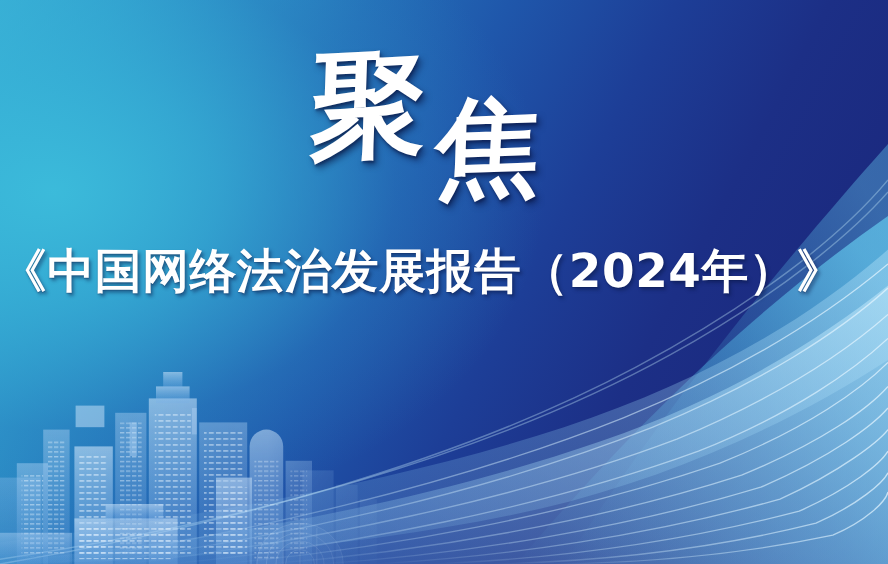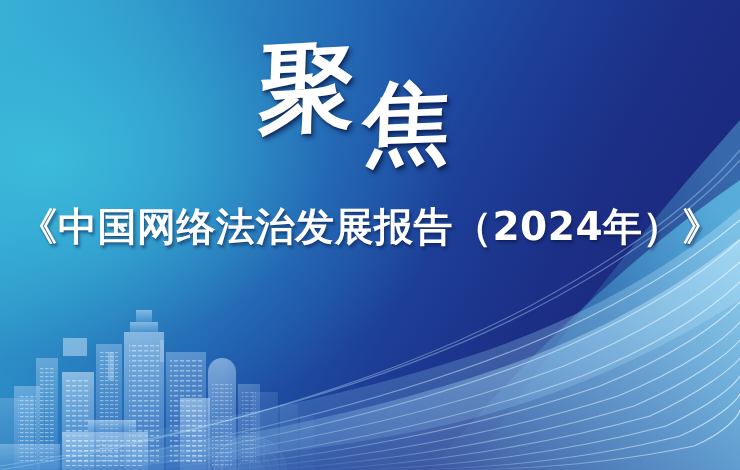--- a/index.html
+++ b/index.html
@@ -83,21 +83,21 @@
     font-size: 88px;
     transform: skewX(-5deg) rotate(-2deg);
   }
 
   
   .title-row {
     position: absolute;
     left: 0;
     top: 206px;
     width: 740px;
-    text-align: center;
+    text-align: left;
   }
   .title-text {
     display: inline-block;
     color: #ffffff;
     font-family: "DejaVu Sans", "Liberation Sans", sans-serif;
     font-size: 39px;
     font-weight: 700;
     letter-spacing: 0.5px;
     line-height: 1.1;
     white-space: nowrap;

